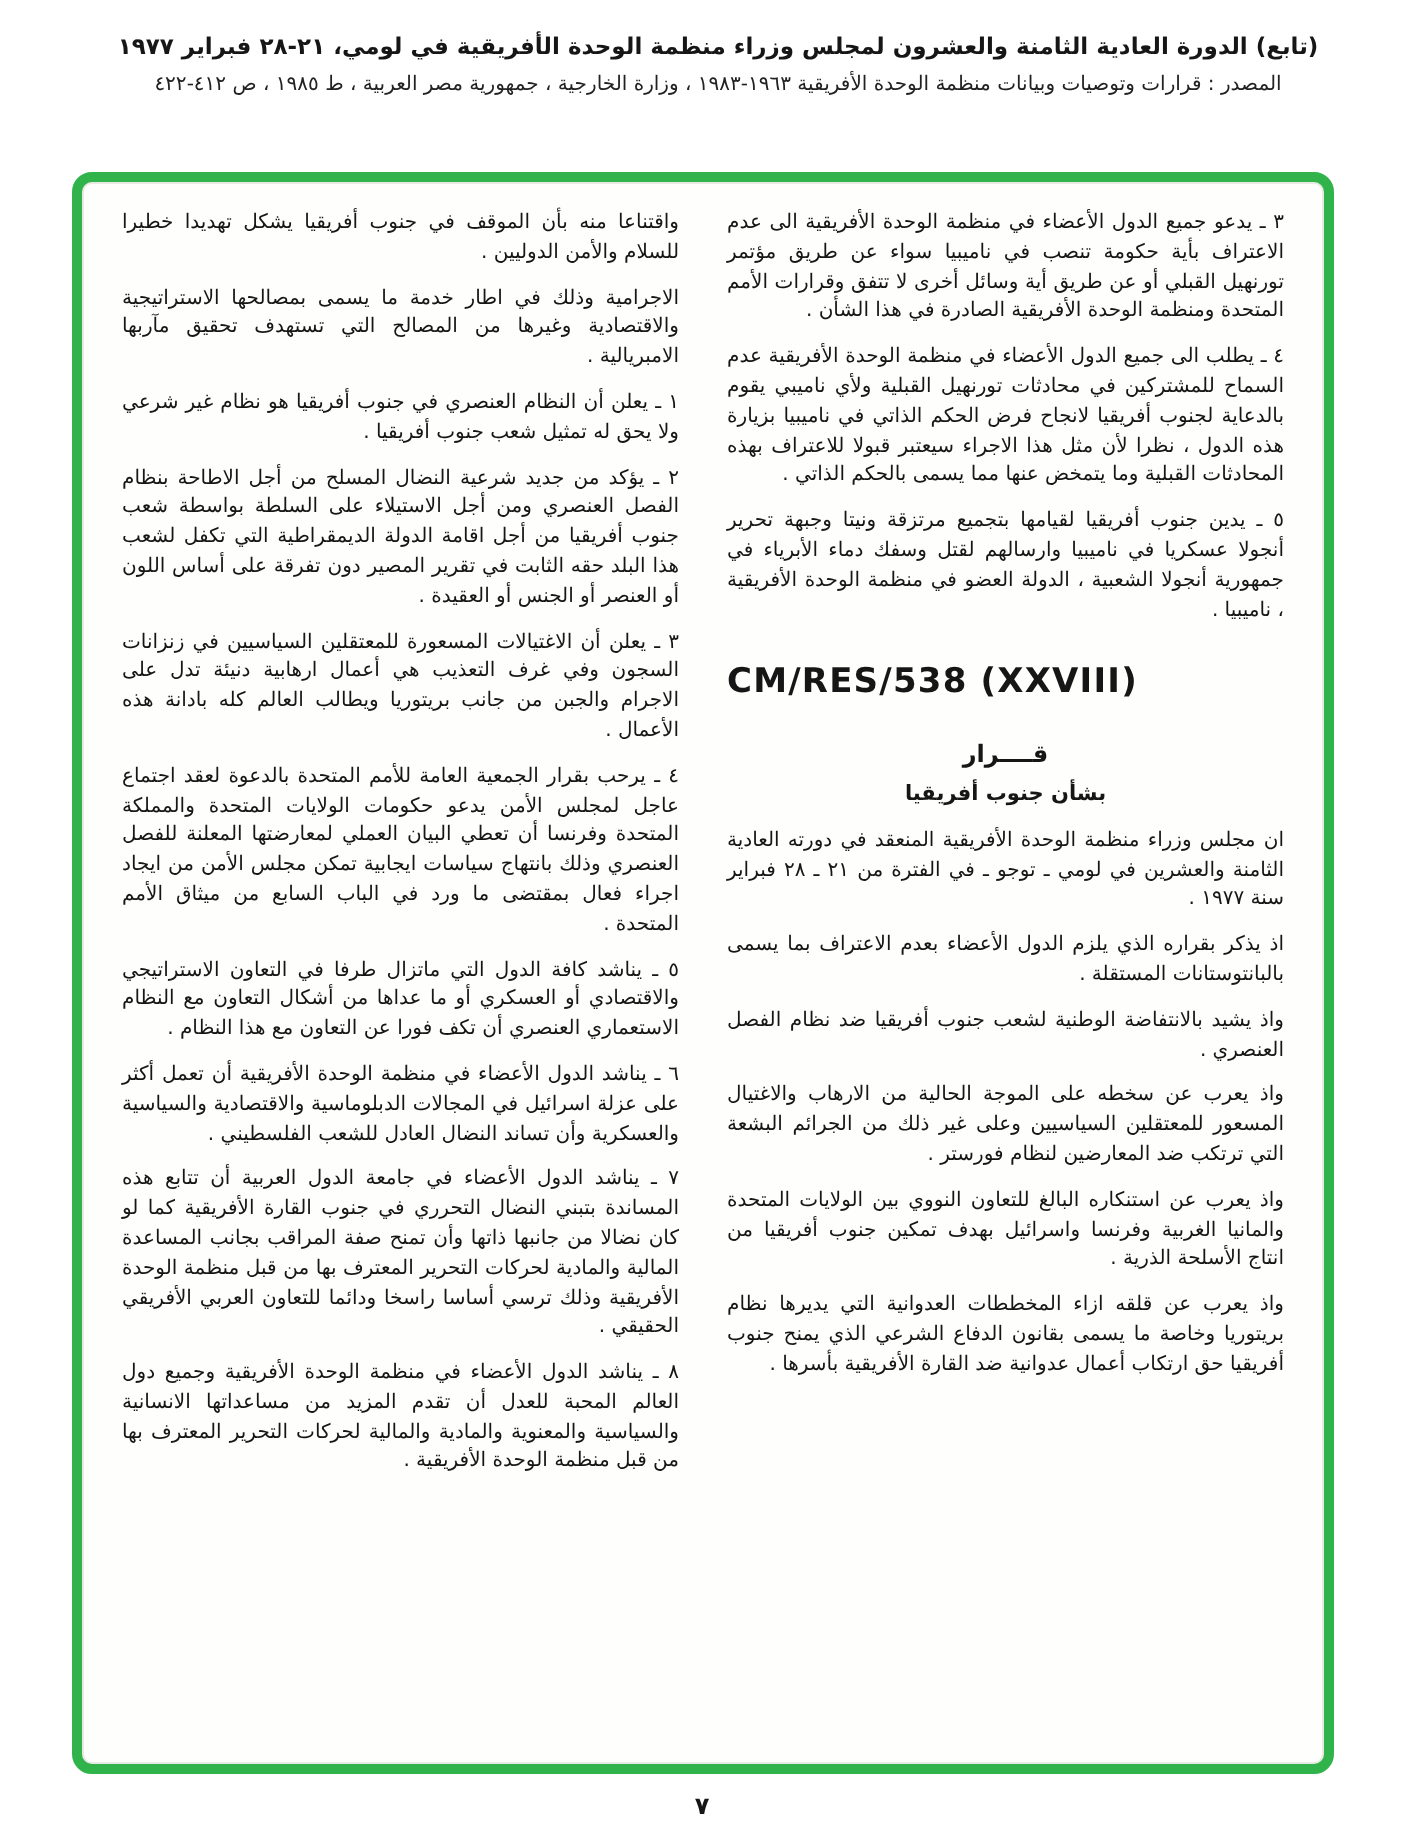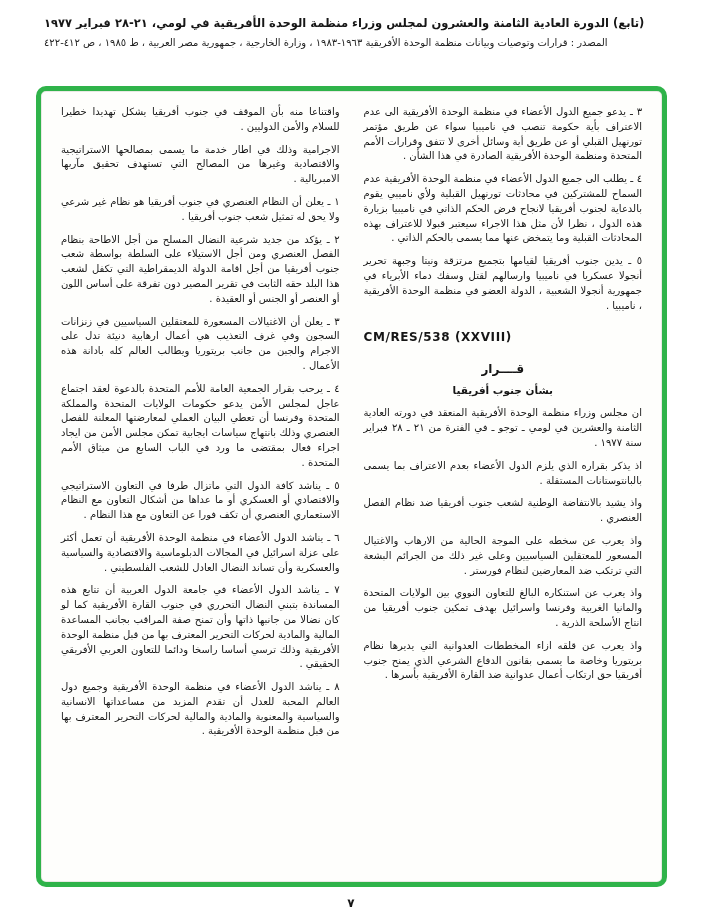--- a/index.html
+++ b/index.html
@@ -9,21 +9,21 @@
   }
   html,body{margin:0;padding:0;background:var(--paper);}
   body{
     width:702px;height:918px;position:relative;overflow:hidden;
     font-family:"DejaVu Sans", sans-serif;color:var(--ink);
   }
   .page{position:absolute;inset:0;}
   
   .header{
     position:absolute;top:16px;left:44px;right:28px;
-    direction:rtl;text-align:left;
+    direction:rtl;text-align:center;
   }
   .header .h1{font-size:11.5px;font-weight:bold;letter-spacing:.2px;}
   .header .h2{font-size:10px;font-weight:normal;margin-top:7px;color:#222;}
   
   .frame{
     position:absolute;top:86px;left:36px;width:631px;height:801px;
     border:5px solid var(--frame_green);border-radius:10px;
     background:#fefefc;box-sizing:border-box;
     box-shadow:0 0 0 1px #e9e9e4 inset;
   }
@@ -32,21 +32,21 @@
     padding:14px 20px 10px 20px;height:100%;box-sizing:border-box;
     overflow:hidden;
   }
   .col{flex:1 1 0;min-width:0;}
   .para{
     direction:rtl;text-align:justify;text-align-last:right;
     font-size:10px;line-height:1.48;margin:0 0 8px 0;color:var(--ink);
   }
   .para.code{
     direction:ltr;text-align:left;text-align-last:left;
-    font-weight:bold;font-size:12px;letter-spacing:.6px;
+    font-weight:bold;font-size:17px;letter-spacing:.6px;
     margin:16px 0 14px 0;
   }
   .para.res-title{
     text-align:center;text-align-last:center;font-weight:bold;
     font-size:12px;margin:6px 0 4px 0;letter-spacing:1px;
   }
   .para.res-subtitle{
     text-align:center;text-align-last:center;font-weight:bold;
     font-size:10.5px;margin:0 0 8px 0;
   }

